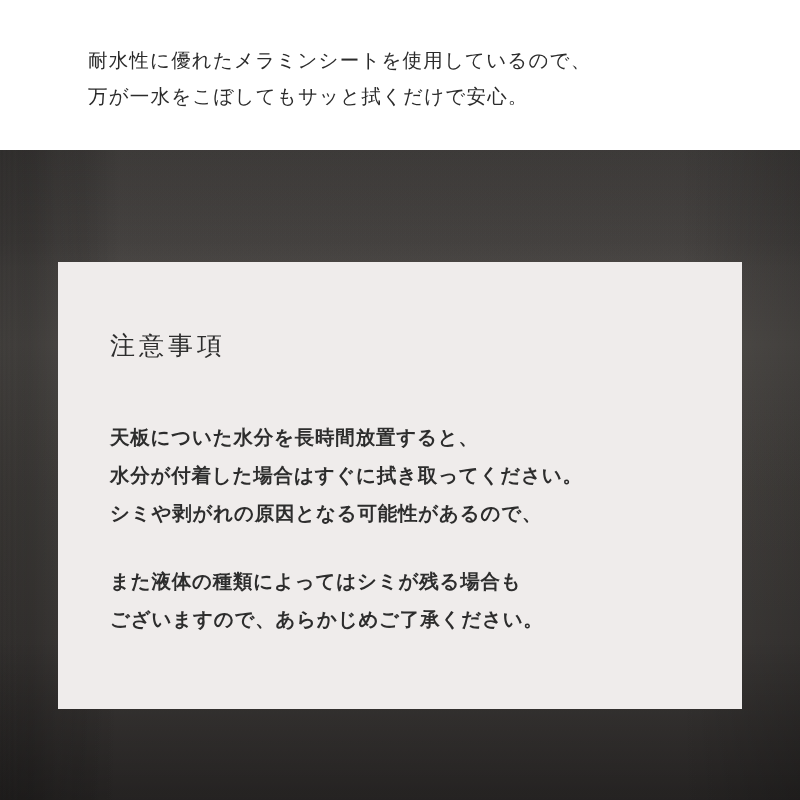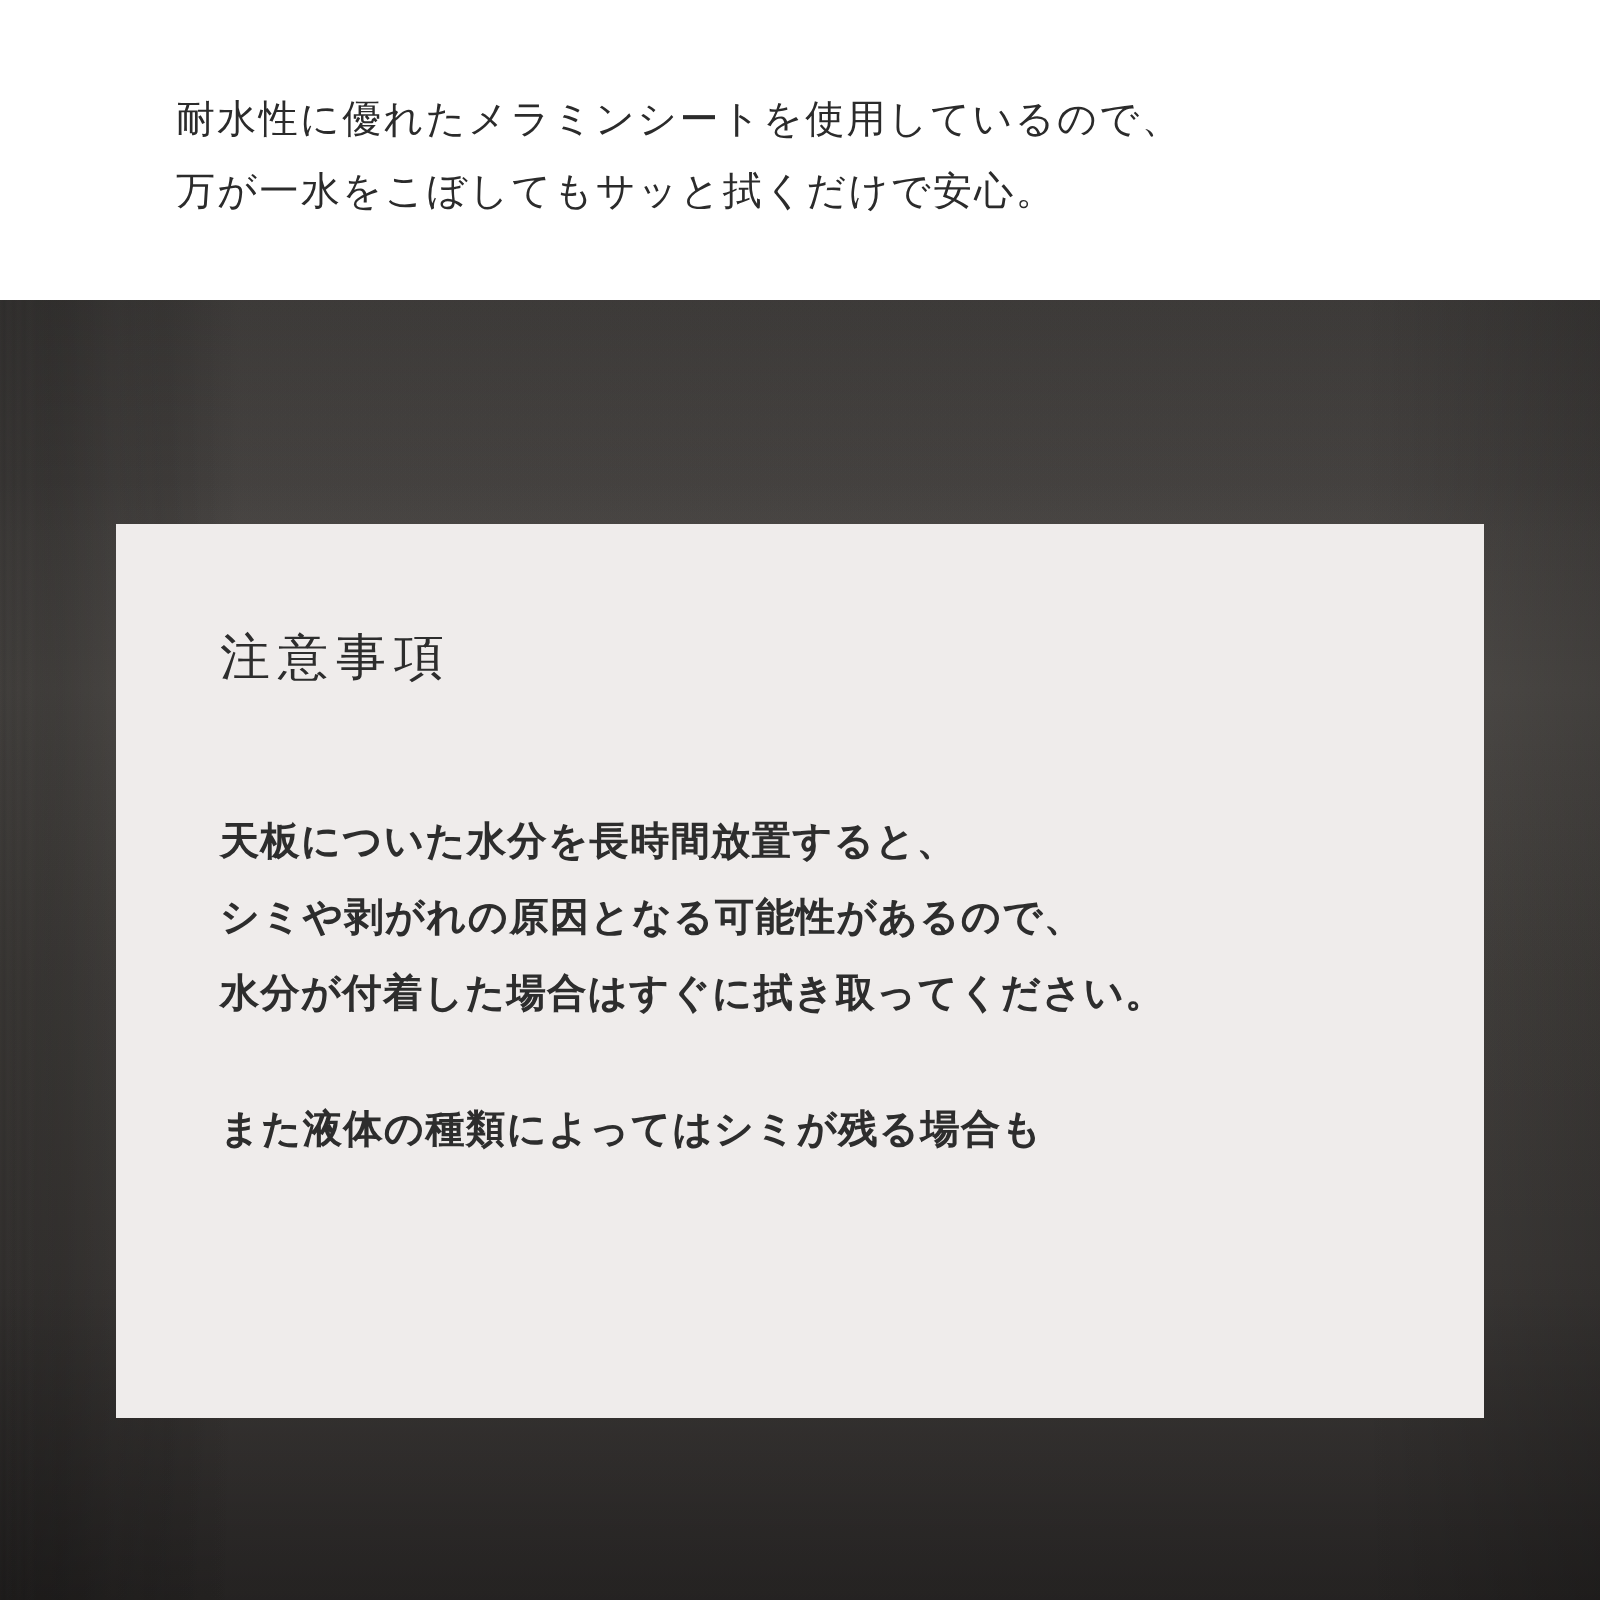--- a/index.html
+++ b/index.html
@@ -91,21 +91,21 @@
 
   
   .notice-card {
     position: absolute;
     left: 58px;
     top: 262px;
     width: 684px;
     height: 447px;
     background: #efeceb;
     box-sizing: border-box;
-    padding: 52px 56px 0 52px;
+    padding: 68px 56px 0 52px;
   }
   .notice-heading {
     color: #2d2d2d;
     font-size: 25px;
     letter-spacing: 0.16em;
     line-height: 1.2;
     margin: 0 0 58px 0;
     font-weight: 400;
   }
   .notice-body-line {
@@ -135,24 +135,25 @@
     <div class="wood-shade-bottom"></div>
     <div class="wood-shade-left"></div>
     <div class="wood-shade-right"></div>
   </div>
 
   <div class="notice-card">
     <div class="notice-heading">注意事項</div>
 
     <div>
       <div class="notice-body-line">天板についた水分を長時間放置すると、</div>
+      <div class="notice-body-line">水分が付着した場合はすぐに拭き取ってください。</div>
       <div class="notice-body-line">シミや剥がれの原因となる可能性があるので、</div>
-      <div class="notice-body-line">水分が付着した場合はすぐに拭き取ってください。</div>
     </div>
 
     <div class="notice-gap"></div>
 
     <div>
       <div class="notice-body-line">また液体の種類によってはシミが残る場合も</div>
+      <div class="notice-body-line">ございますので、あらかじめご了承ください。</div>
     </div>
   </div>
 
 </div>
 
 </body></html>

